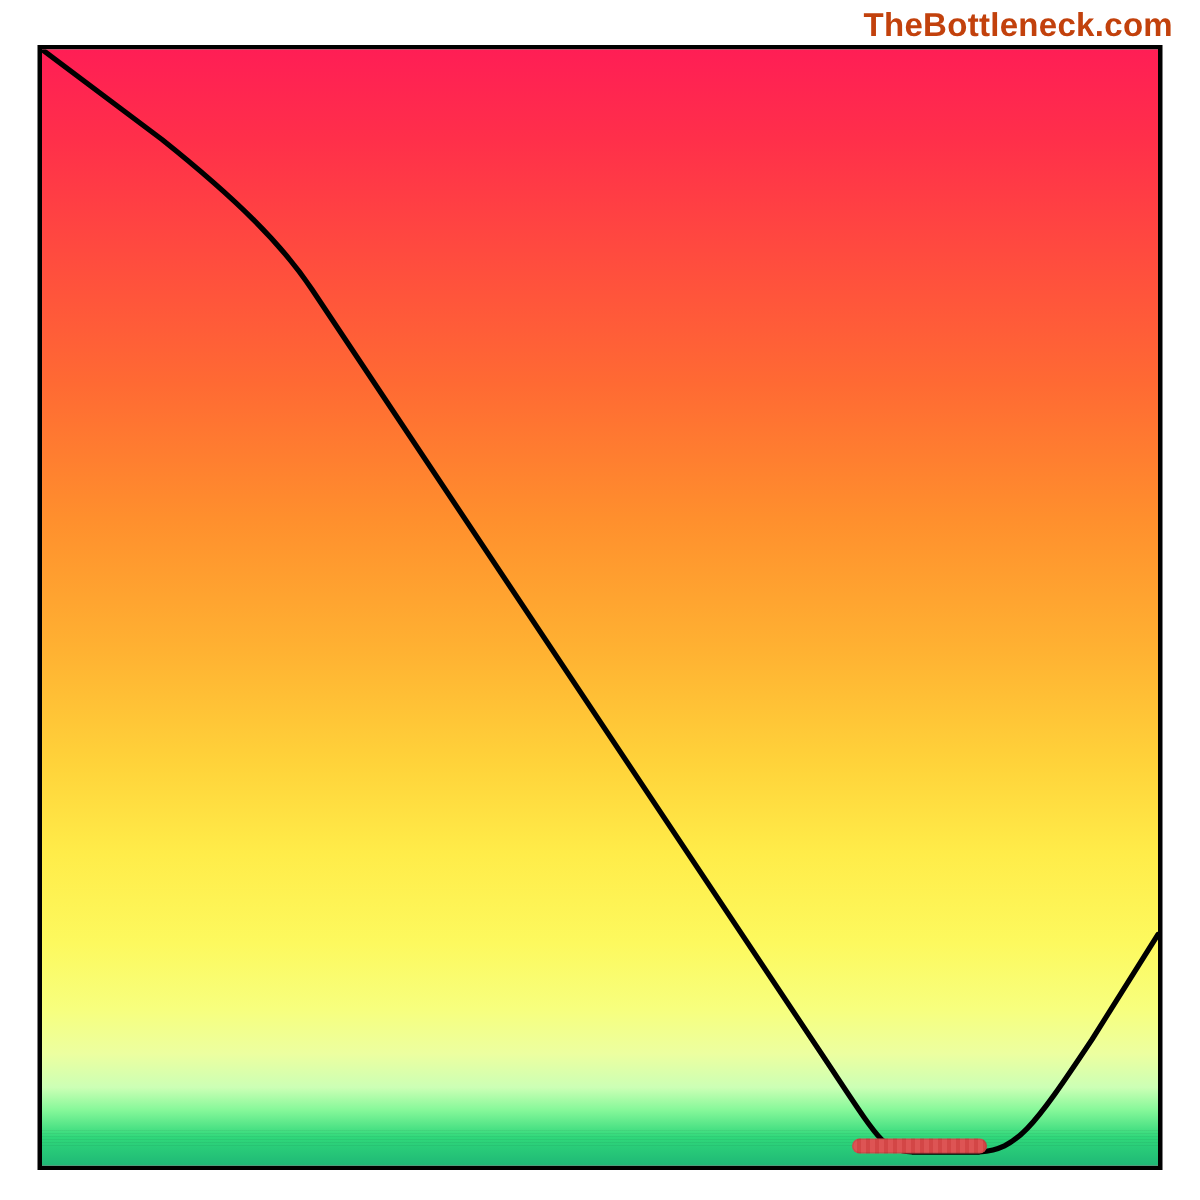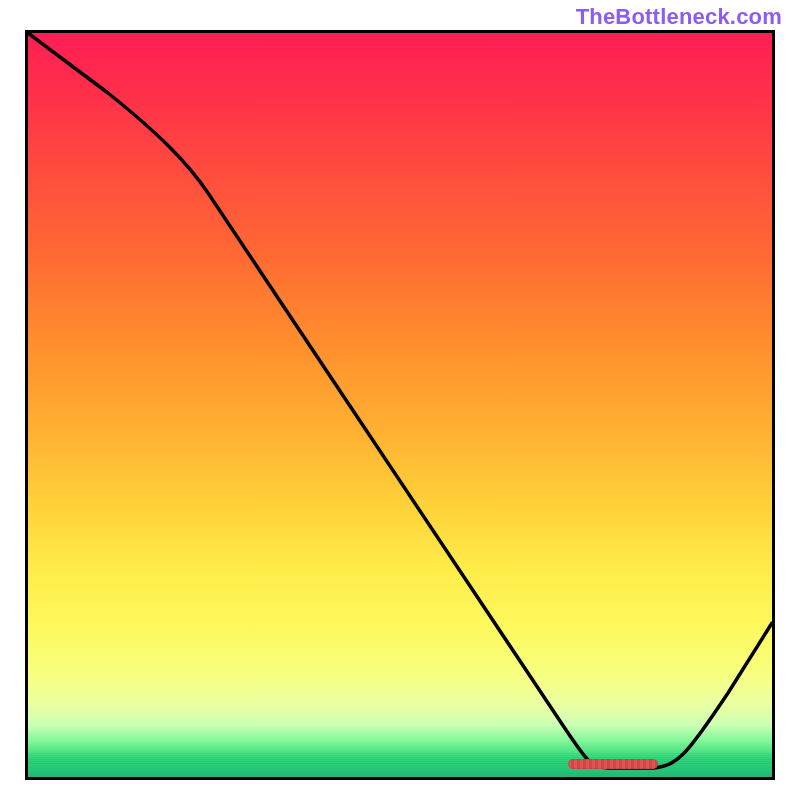--- a/index.html
+++ b/index.html
@@ -14,21 +14,21 @@
     position: relative;
     width: 800px;
     height: 800px;
   }
   .watermark {
     position: absolute;
     top: 4px;
     right: 18px;
     font-size: 22px;
     font-weight: 600;
-    color: #8b5cf6;
+    color: #c2410c;
     letter-spacing: 0.2px;
   }
   .plot-frame {
     position: absolute;
     left: 25px;
     top: 30px;
     width: 750px;
     height: 750px;
     background: #ffffff;
     box-sizing: border-box;

